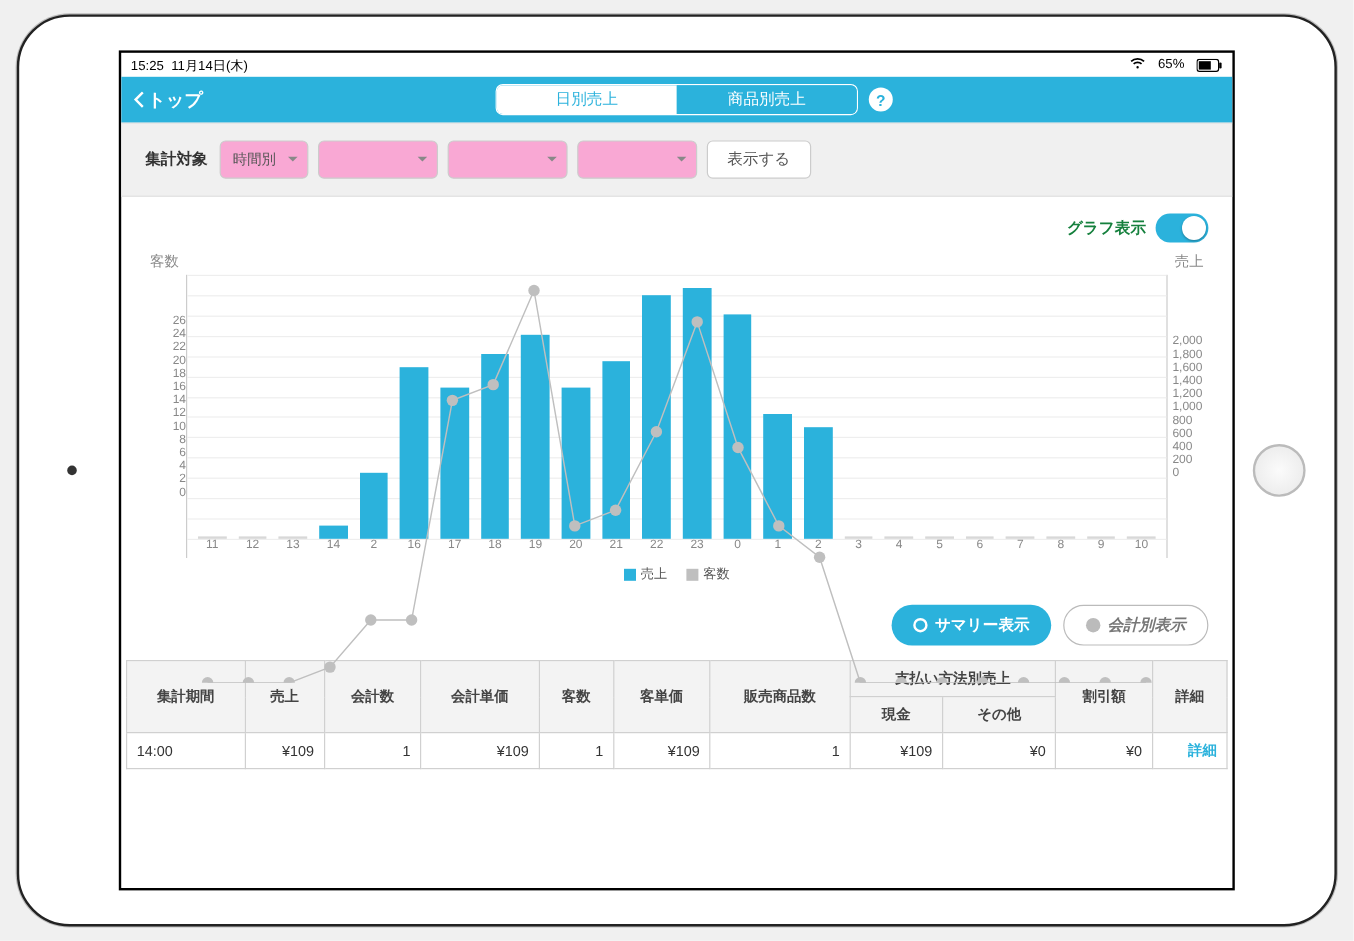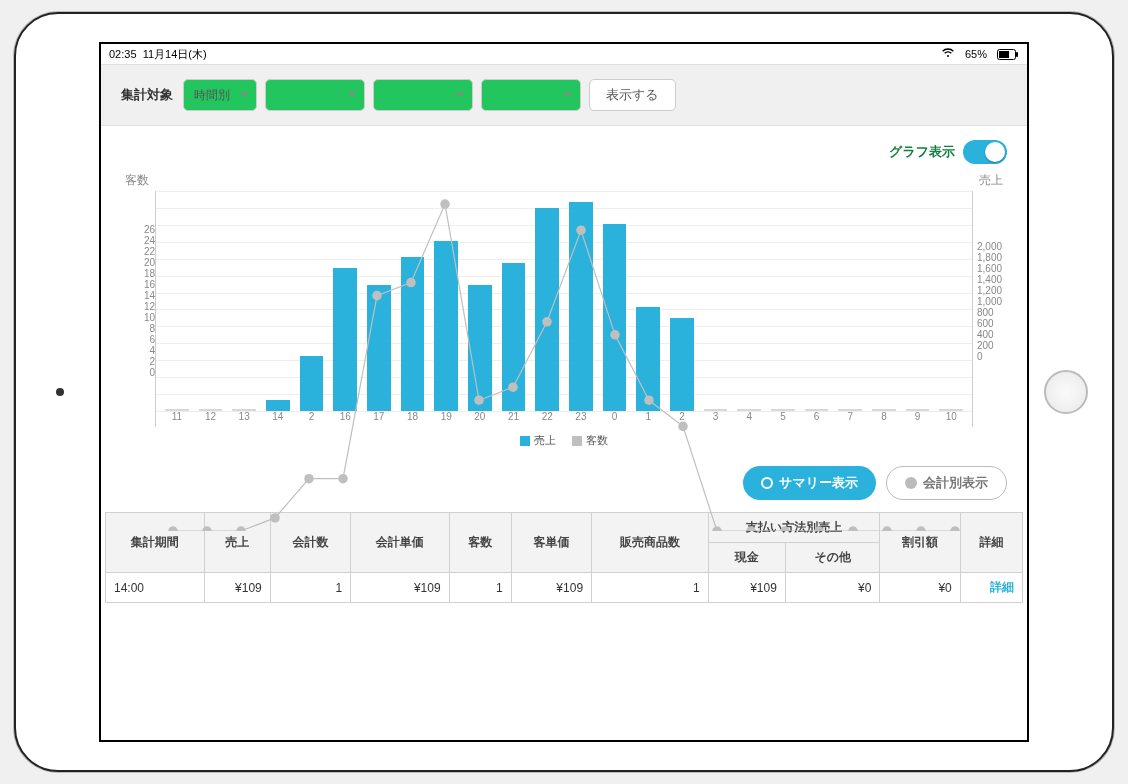--- a/index.html
+++ b/index.html
@@ -63,21 +63,21 @@
     position:absolute; left: calc(50% + 160px);
   }
 
   .filter-bar {
     background:#f0f0f0; border-top:1px solid #e0e0e0; border-bottom:1px solid #e0e0e0;
     padding: 14px 20px; display:flex; gap:8px; align-items:center;
   }
   .filter-label { font-size:13px; font-weight:600; margin-right:2px; color:#333;}
   .select {
     height:32px; min-width:70px; padding:0 26px 0 10px;
-    background:#22c55e; border:1px solid #ccc; border-radius:5px;
+    background:#f9a8d4; border:1px solid #ccc; border-radius:5px;
     font-size:12px; color:#555; position:relative; display:flex; align-items:center; cursor:pointer;
   }
   .select::after {
     content:""; position:absolute; right:8px; top:50%; transform:translateY(-30%);
     border:4px solid transparent; border-top-color:#888;
   }
   .select.wide { min-width:100px; }
   .show-btn {
     height:32px; padding:0 16px; border:1px solid #ccc; border-radius:5px;
     background:#fff; color:#555; font-size:13px; cursor:pointer;
@@ -131,21 +131,21 @@
   .lg-box { width:10px; height:10px; }
   .lg-blue { background:#2bb2dc; }
   .lg-gray { background:#bfbfbf; }
 
   .view-toggle { display:flex; gap:10px; justify-content:flex-end; padding:12px 20px; }
   .pill {
     height:34px; padding:0 18px; border-radius:17px; font-size:13px;
     display:flex; align-items:center; gap:6px; cursor:pointer; font-weight:600;
   }
   .pill-primary { background:#2bb2dc; color:#fff; border:none;}
-  .pill-secondary { background:#fff; color:#777; border:1px solid #bbb;}
+  .pill-secondary { background:#fff; color:#777; border:1px solid #bbb;font-style:italic;}
   .pill .radio { width:12px; height:12px; border-radius:50%; }
   .pill-primary .radio { border:2px solid #fff; }
   .pill-secondary .radio { background:#bbb; }
 
   table { width:100%; border-collapse:collapse; font-size:12px; }
   th, td { border:1px solid #d0d0d0; padding:6px 8px; }
   th { background:#f3f3f3; color:#444; font-weight:600; }
   td { text-align:right; color:#333;}
   td:first-child { text-align:left; }
   .detail-link { color:#2bb2dc; cursor:pointer; font-weight:600;}
@@ -154,40 +154,53 @@
 <body>
 
 <div class="ipad-frame">
   <div class="camera-dot"></div>
   <div class="home-btn"></div>
 
   <div class="screen">
 
     <div class="status-bar">
       <div>
-        <span>02:35</span>&nbsp;
+        <span>15:25</span>&nbsp;
         <span>11月14日(木)</span>
       </div>
       <div class="status-right">
         <span class="wifi-icon">
           <svg width="14" height="10" viewBox="0 0 14 10">
               <path d="M7 9a1 1 0 100-2 1 1 0 000 2zM4.2 5.8a4 4 0 015.6 0l1-1a5.4 5.4 0 00-7.6 0l1 1zM2.1 3.7a7 7 0 019.8 0l1-1a8.4 8.4 0 00-11.8 0l1 1z" fill="#000"></path>
             </svg>
         </span>
         <span>65%</span>
         <span class="batt-icon">
           <svg width="22" height="11" viewBox="0 0 22 11">
               <rect x="0.5" y="0.5" width="18" height="10" rx="2" fill="none" stroke="#000"></rect>
               <rect x="2" y="2" width="10" height="7" fill="#000"></rect>
               <rect x="19" y="3" width="2" height="5" rx="1" fill="#000"></rect>
             </svg>
         </span>
       </div>
     </div>
 
+    <div class="nav-bar">
+      <div class="nav-back">
+        <svg width="10" height="14" viewBox="0 0 10 14">
+            <path d="M8 1L2 7l6 6" stroke="#fff" stroke-width="2" fill="none"></path>
+          </svg>
+        <span>トップ</span>
+      </div>
+      <div class="seg">
+        <div class="active">日別売上</div>
+        <div class="inactive">商品別売上</div>
+      </div>
+      <div class="help">?</div>
+    </div>
 
     <div class="filter-bar">
       <span class="filter-label">集計対象</span>
       <div class="select">
           <span>時間別</span>
         </div>
       <div class="select wide">
           <span></span>
         </div>
       <div class="select wide">

